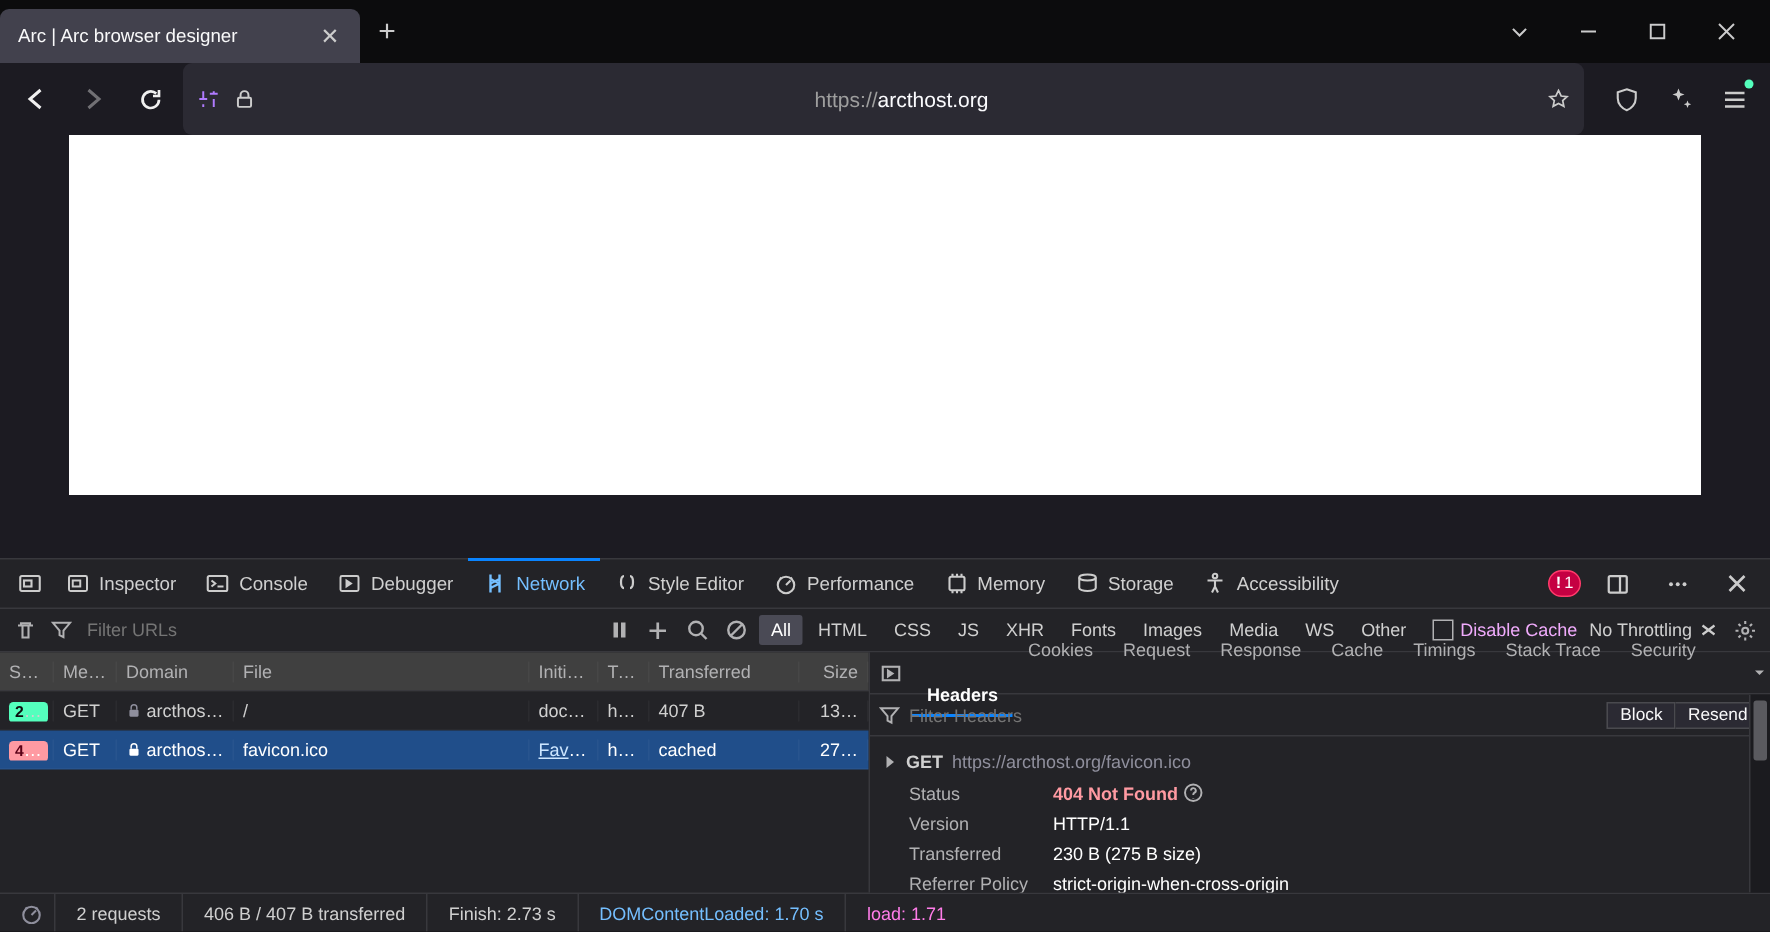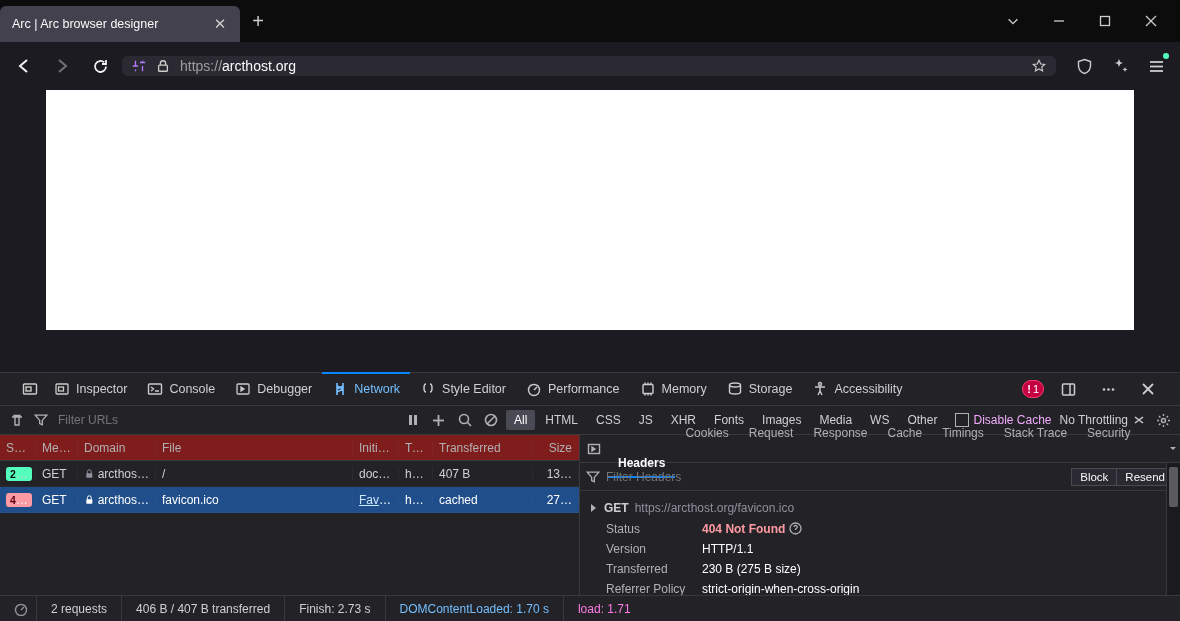--- a/index.html
+++ b/index.html
@@ -11,33 +11,33 @@
   .tab-title { flex: 1; font-size: 12.5px; white-space: nowrap; overflow: hidden; text-overflow: ellipsis; }
   .tab .close { width: 16px; height: 16px; display:flex; align-items:center; justify-content:center; font-size: 15px; color: #ccc; }
   .newtab { width: 36px; height: 36px; display:flex; align-items:center; justify-content:center; font-size: 20px; color:#ccc; }
   .winctrl { margin-left:auto; display:flex; align-items:center; gap: 0; padding-right: 6px;}
   .winctrl div { width: 46px; height: 42px; display:flex; align-items:center; justify-content:center; font-size:13px; color:#ccc; }
   .chev { width: 34px; display:flex; justify-content:center; }
   
   
   .toolbar { height: 48px; background: #1c1b22; display:flex; align-items:center; padding: 0 8px; gap: 6px; }
   .tbtn { width: 32px; height: 32px; display:flex; align-items:center; justify-content:center; color:#ccc; border-radius:4px; }
-  .urlbar { flex:1; height: 20px; background: #2b2a33; border-radius: 6px; display:flex; align-items:center; padding: 0 10px; gap: 10px; }
+  .urlbar { flex:1; height: 48px; background: #2b2a33; border-radius: 6px; display:flex; align-items:center; padding: 0 10px; gap: 10px; text-align: center; }
   .urltext { flex:1; font-size: 14px; color:#fbfbfe; }
   .urltext .dim { color: #9e9e9e; }
   .right-icons { display:flex; gap:4px; margin-left: 6px; }
   
   
   .viewport { flex:1; min-height: 0; display:flex; flex-direction: column; background: #1c1b22; }
   .page { margin: 0 46px; background: white; flex:1; }
   .gap { height: 42px; background:#1c1b22; }
   
   
   .dt { border-top: 1px solid #38383d; background:#232327; }
-  .dt-tabs { height: 32px; display:flex; align-items:flex-start; gap: 0; padding: 0 16px; position: relative; }
+  .dt-tabs { height: 32px; display:flex; align-items:flex-start; gap: 0; padding: 0 6px; position: relative; }
   .dt-tab { height: 32px; display:flex; align-items:center; gap:6px; padding: 0 10px; font-size: 12.5px; color:#d0d0d0; white-space:nowrap; }
   .dt-tab.active { color:#75bfff; position:relative; }
   .dt-tab.active::before { content:""; position:absolute; top:-1px; left:0; right:0; height:2px; background:#0a84ff; }
   .dt-tab svg,.dt-tab .ico { width:16px; height:16px; flex-shrink:0; }
   .dt-right { margin-left:auto; display:flex; align-items:center; gap: 8px; }
   .err-badge { background:#c50042; border:1px solid #ff3b6b; color:white; border-radius: 9px; height:18px; min-width:18px; display:flex; align-items:center; justify-content:center; padding:0 4px; font-size:11px; gap:2px;}
   
   
   .nt-bar { height: 30px; display:flex; align-items:center; padding: 0 6px; gap: 6px; border-top:1px solid #38383d; border-bottom:1px solid #38383d; background:#232327;}
   .nt-left { display:flex; align-items:center; gap:6px; flex:0 0 380px;}
@@ -45,21 +45,21 @@
   .nt-mid { margin-left:auto; display:flex; align-items:center; gap:4px;}
   .chip { padding: 3px 8px; font-size: 12px; color:#d0d0d0; border-radius:2px;}
   .chip.active { background:#4a4a55; color:#fff;}
   .checkbox { width:14px; height:14px; border:1.5px solid #b1b1b3; display:inline-block; vertical-align:middle; margin-right:4px;}
   .throttle { display:flex; align-items:center; gap:4px; font-size:12px; color:#d0d0d0; padding:0 4px;}
   
   
   .splitter { display:flex; height: 160px; }
   .table-side { width: 580px; display:flex; flex-direction:column; border-right:1px solid #38383d;}
   .thead, .trow { display:flex; align-items:center; font-size:12px; height: 26px;}
-  .thead { background:#7f1d1d; border-bottom:1px solid #38383d; color:#b1b1b3;}
+  .thead { background:#404040; border-bottom:1px solid #38383d; color:#b1b1b3;}
   .thead > div, .trow > div { padding: 0 6px; overflow:hidden; white-space:nowrap; text-overflow:ellipsis; border-right:1px solid rgba(255,255,255,0.04);}
   .c-status{width:36px;} .c-method{width:42px;} .c-domain{width:78px;display:flex;align-items:center;gap:3px;} .c-file{flex:1;} .c-initiator{width:46px;} .c-type{width:34px;} .c-transferred{width:100px;} .c-size{width:46px;text-align:right;}
   .trow { background:#1b1b1f; color:#d0d0d0; border-bottom:1px solid rgba(255,255,255,0.03);}
   .trow.odd { background:#232327; }
   .trow.selected { background:#204e8a; color:#fff;}
   .status-pill { font-size:10.5px; font-weight:600; padding:1px 4px; border-radius:3px; color:#0c0c0d;}
   .pill-200{background:#54ffbd;} .pill-404{background:#ff9aa2;color:#5a0016;}
   .link-ul { text-decoration: underline; color: #75bfff;}
   .trow.selected .link-ul{ color:#cde6ff; }
   

